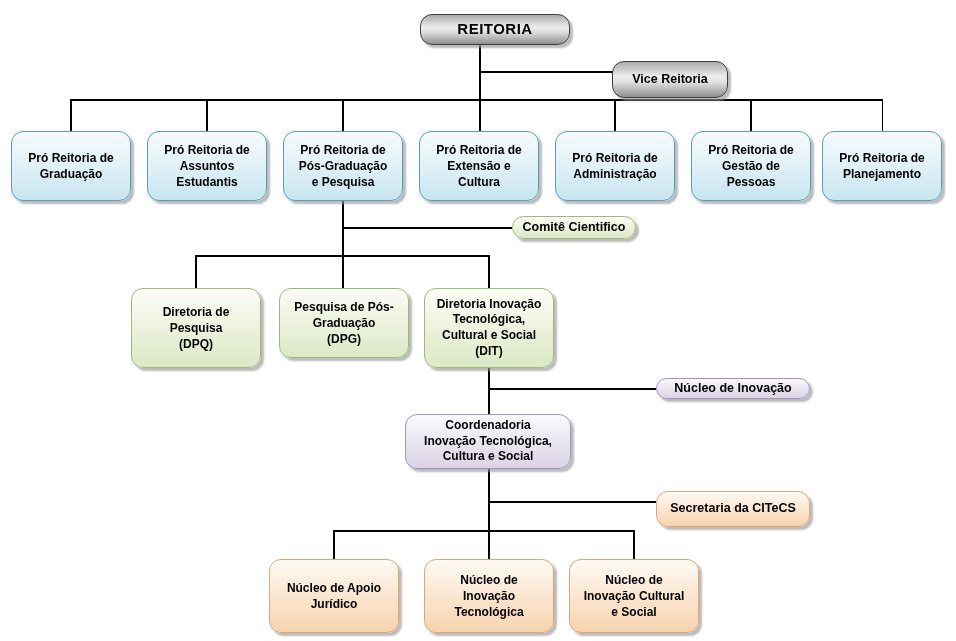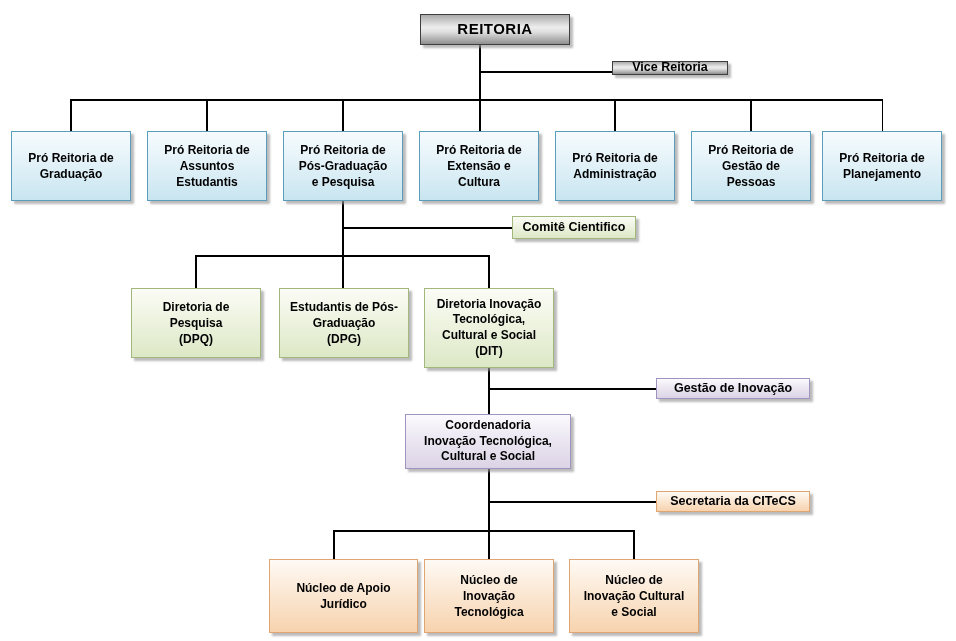--- a/index.html
+++ b/index.html
@@ -13,20 +13,21 @@
   
   .node{
     position:absolute;
     display:flex;align-items:center;justify-content:center;
     text-align:center;
     font-weight:bold;color:#000;
     font-size:12px;line-height:1.35;
     white-space:pre-line;
     box-shadow:3px 3px 2px rgba(150,150,150,0.65);
     box-sizing:border-box;
+    border-radius:12px;
   }
   .node .txt{display:inline;white-space:pre-line;}
 
   .silver{
     background:linear-gradient(180deg,#ababab 0%,#ededed 42%,#e0e0e0 58%,#8f8f8f 100%);
     border:1.5px solid #3f3f3f;
   }
   .root-box{font-size:15px;letter-spacing:0.5px;}
   .tab{font-size:12.5px;line-height:1.1;}
 
@@ -87,21 +88,21 @@
   <div class="vln" style="left:488px;top:469px;height:90px;"></div>
 
   <div class="hln" style="left:488px;top:501px;width:168px;"></div>
 
   <div class="hln" style="left:333px;top:530px;width:301px;"></div>
   <div class="vln" style="left:333px;top:530px;height:29px;"></div>
   <div class="vln" style="left:633px;top:530px;height:29px;"></div>
 
   <div class="node silver root-box" style="left:420px;top:14px;width:150px;height:31px;">REITORIA</div>
 
-  <div class="node silver tab" style="left:612px;top:61px;width:116px;height:14px;">Vice Reitoria</div>
+  <div class="node silver tab" style="left:612px;top:61px;width:116px;height:37px;">Vice Reitoria</div>
 
   <div class="node blue" style="left:11px;top:131px;width:120px;height:70px;">Pró Reitoria de
 Graduação</div>
   <div class="node blue" style="left:147px;top:131px;width:120px;height:70px;">Pró Reitoria de
 Assuntos
 Estudantis</div>
   <div class="node blue" style="left:283px;top:131px;width:120px;height:70px;">Pró Reitoria de
 Pós-Graduação
 e Pesquisa</div>
   <div class="node blue" style="left:419px;top:131px;width:120px;height:70px;">Pró Reitoria de
@@ -110,44 +111,44 @@
   <div class="node blue" style="left:555px;top:131px;width:120px;height:70px;">Pró Reitoria de
 Administração</div>
   <div class="node blue" style="left:691px;top:131px;width:120px;height:70px;">Pró Reitoria de
 Gestão de
 Pessoas</div>
   <div class="node blue" style="left:822px;top:131px;width:120px;height:70px;">Pró Reitoria de
 Planejamento</div>
 
   <div class="node green tab" style="left:512px;top:216px;width:124px;height:23px;">Comitê Cientifico</div>
 
-  <div class="node green" style="left:131px;top:288px;width:130px;height:70px;">Diretoria de
+  <div class="node green" style="left:131px;top:288px;width:130px;height:80px;">Diretoria de
 Pesquisa
 (DPQ)</div>
-  <div class="node green" style="left:279px;top:288px;width:130px;height:70px;">Estudantis de Pós-
+  <div class="node green" style="left:279px;top:288px;width:130px;height:70px;">Pesquisa de Pós-
 Graduação
 (DPG)</div>
   <div class="node green" style="left:424px;top:288px;width:130px;height:80px;line-height:1.3;">
     <span class="txt"><span>Diretoria Inovação
 Tecnológica,
 Cultural e </span><span class="wavy">Social</span><span>
 (DIT)</span></span>
   </div>
 
-  <div class="node purple tab" style="left:656px;top:378px;width:154px;height:21px;">Gestão de Inovação</div>
+  <div class="node purple tab" style="left:656px;top:378px;width:154px;height:21px;">Núcleo de Inovação</div>
 
   <div class="node purple" style="left:405px;top:414px;width:166px;height:55px;line-height:1.3;">
     <span class="txt"><span>Coordenadoria
 Inovação Tecnológica,
-Cultural e </span><span class="wavy">Social</span><span></span></span>
+Cultura e </span><span class="wavy">Social</span><span></span></span>
   </div>
 
-  <div class="node orange tab" style="left:656px;top:491px;width:154px;height:21px;">Secretaria da CITeCS</div>
+  <div class="node orange tab" style="left:656px;top:491px;width:154px;height:36px;">Secretaria da CITeCS</div>
 
-  <div class="node orange" style="left:269px;top:559px;width:149px;height:74px;">Núcleo de Apoio
+  <div class="node orange" style="left:269px;top:559px;width:130px;height:74px;">Núcleo de Apoio
 Jurídico</div>
   <div class="node orange" style="left:424px;top:559px;width:130px;height:74px;">Núcleo de
 Inovação
 Tecnológica</div>
   <div class="node orange" style="left:569px;top:559px;width:130px;height:74px;">Núcleo de
 Inovação Cultural
 e Social</div>
 
 </div>
 

